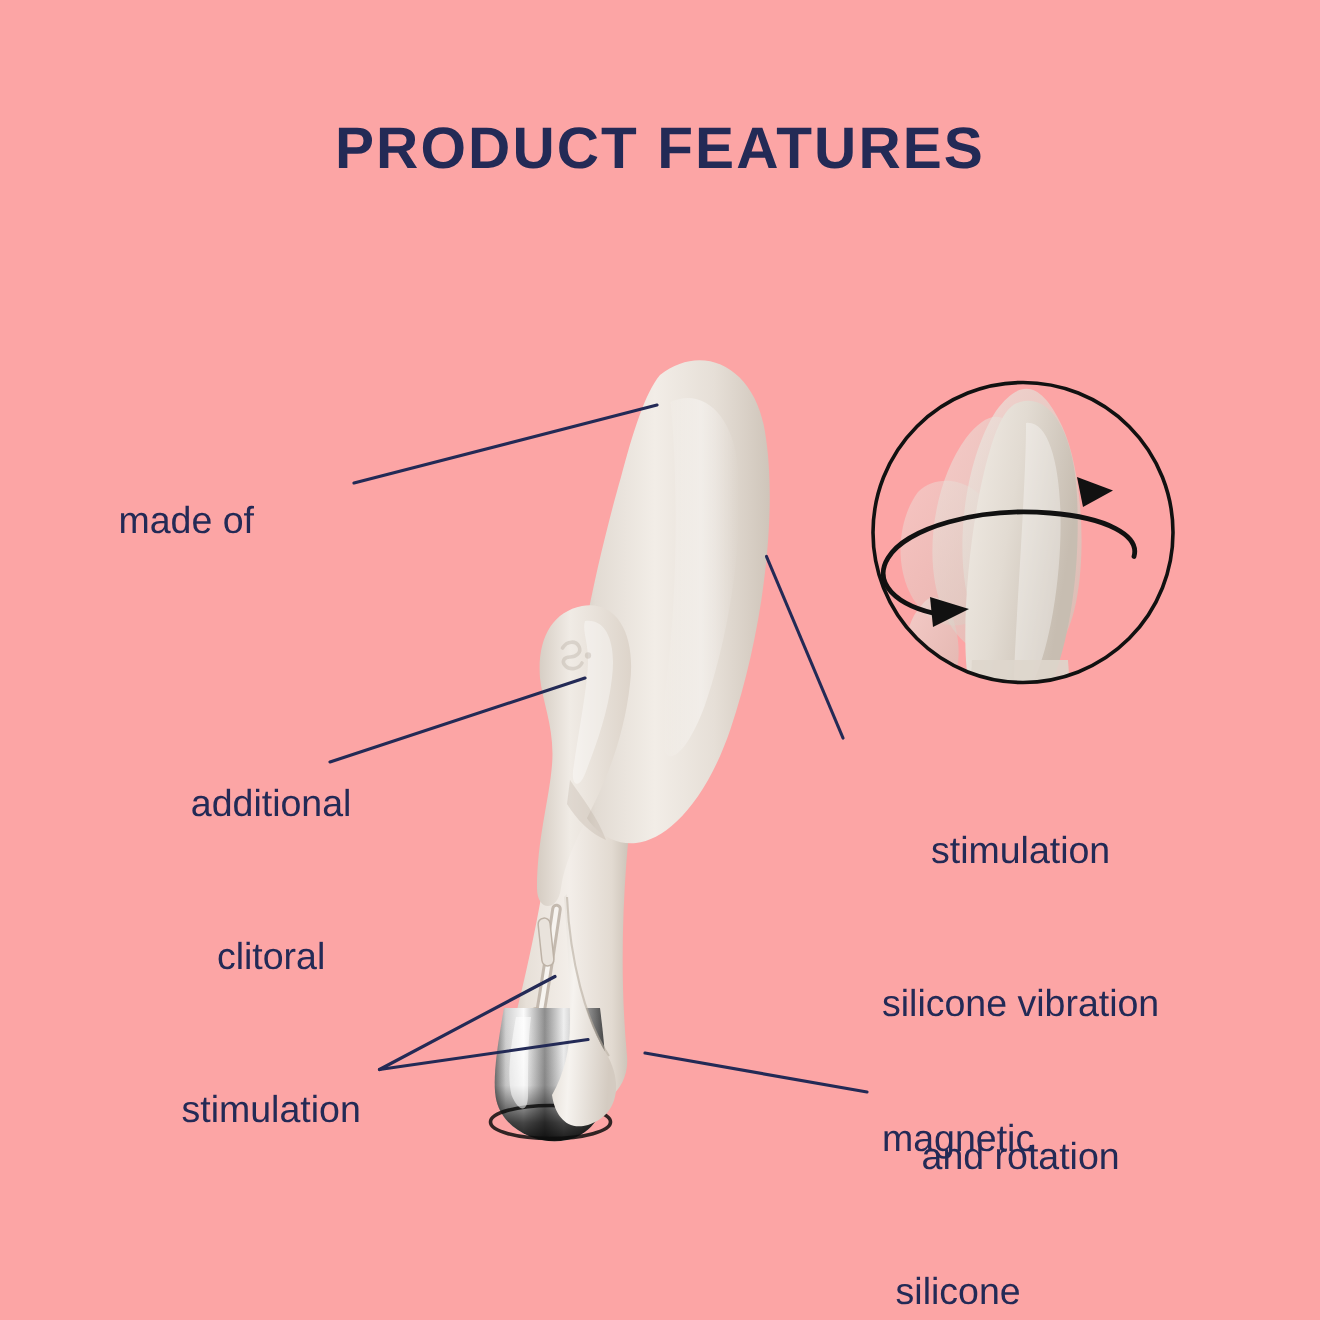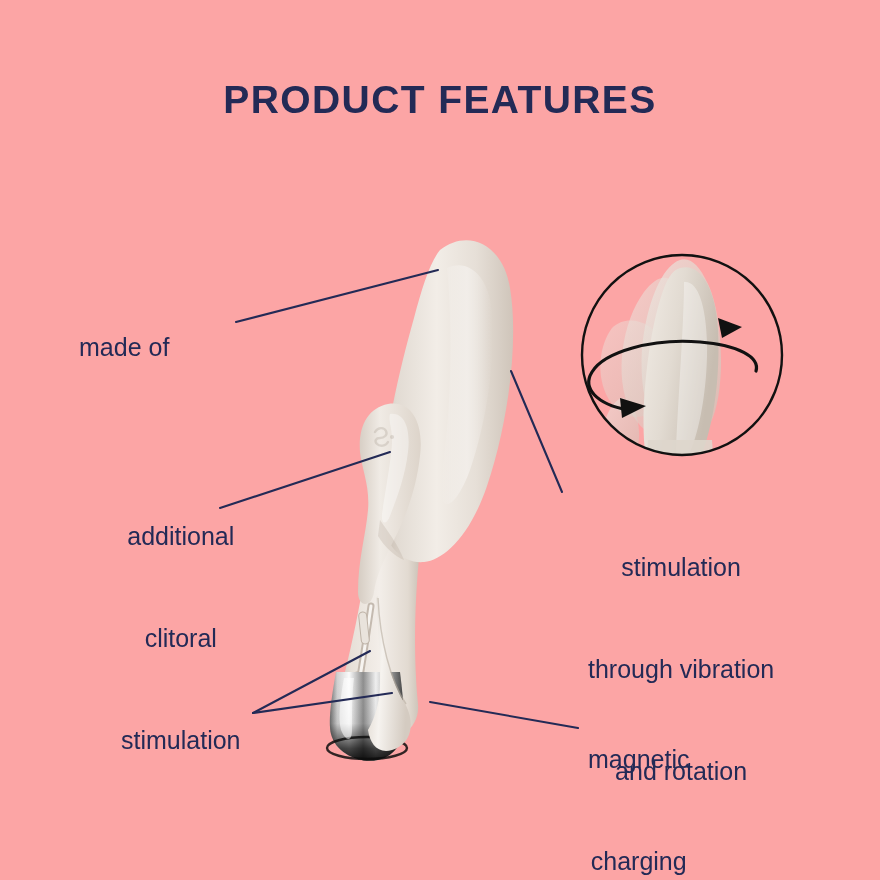--- a/index.html
+++ b/index.html
@@ -268,23 +268,23 @@
     <span class="cl-line">stimulation</span>
   </div>
 
   <div class="callout" id="callout-control">
     
     
   </div>
 
   <div class="callout" id="callout-gspot">
     <span class="cl-line">stimulation</span>
-    <span class="cl-line">through vibration</span>
+    <span class="cl-line">silicone vibration</span>
     <span class="cl-line">and rotation</span>
   </div>
 
   <div class="callout" id="callout-charging">
     <span class="cl-line">magnetic</span>
-    <span class="cl-line">charging</span>
+    <span class="cl-line">silicone</span>
     
   </div>
 
 </div>
 
 </body></html>

